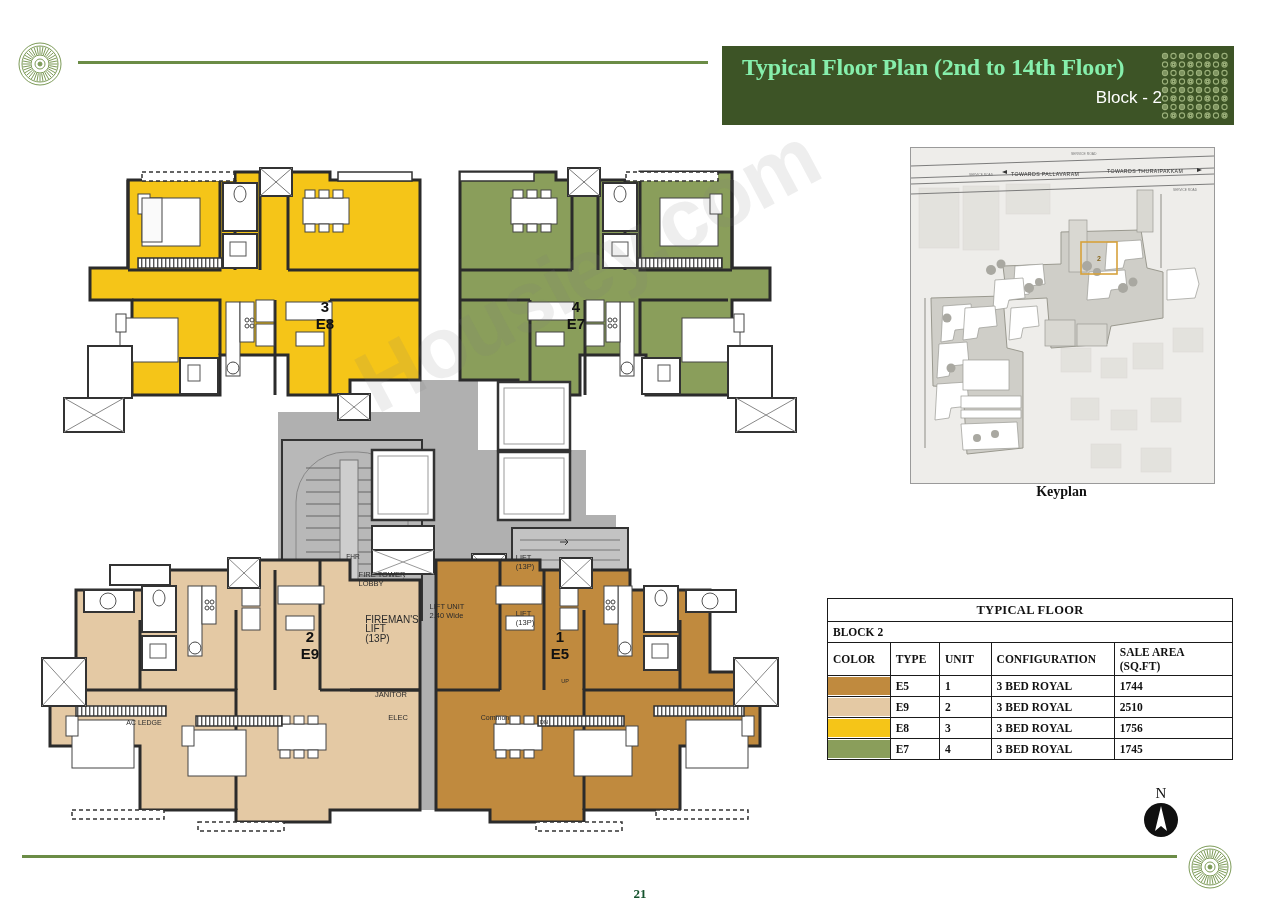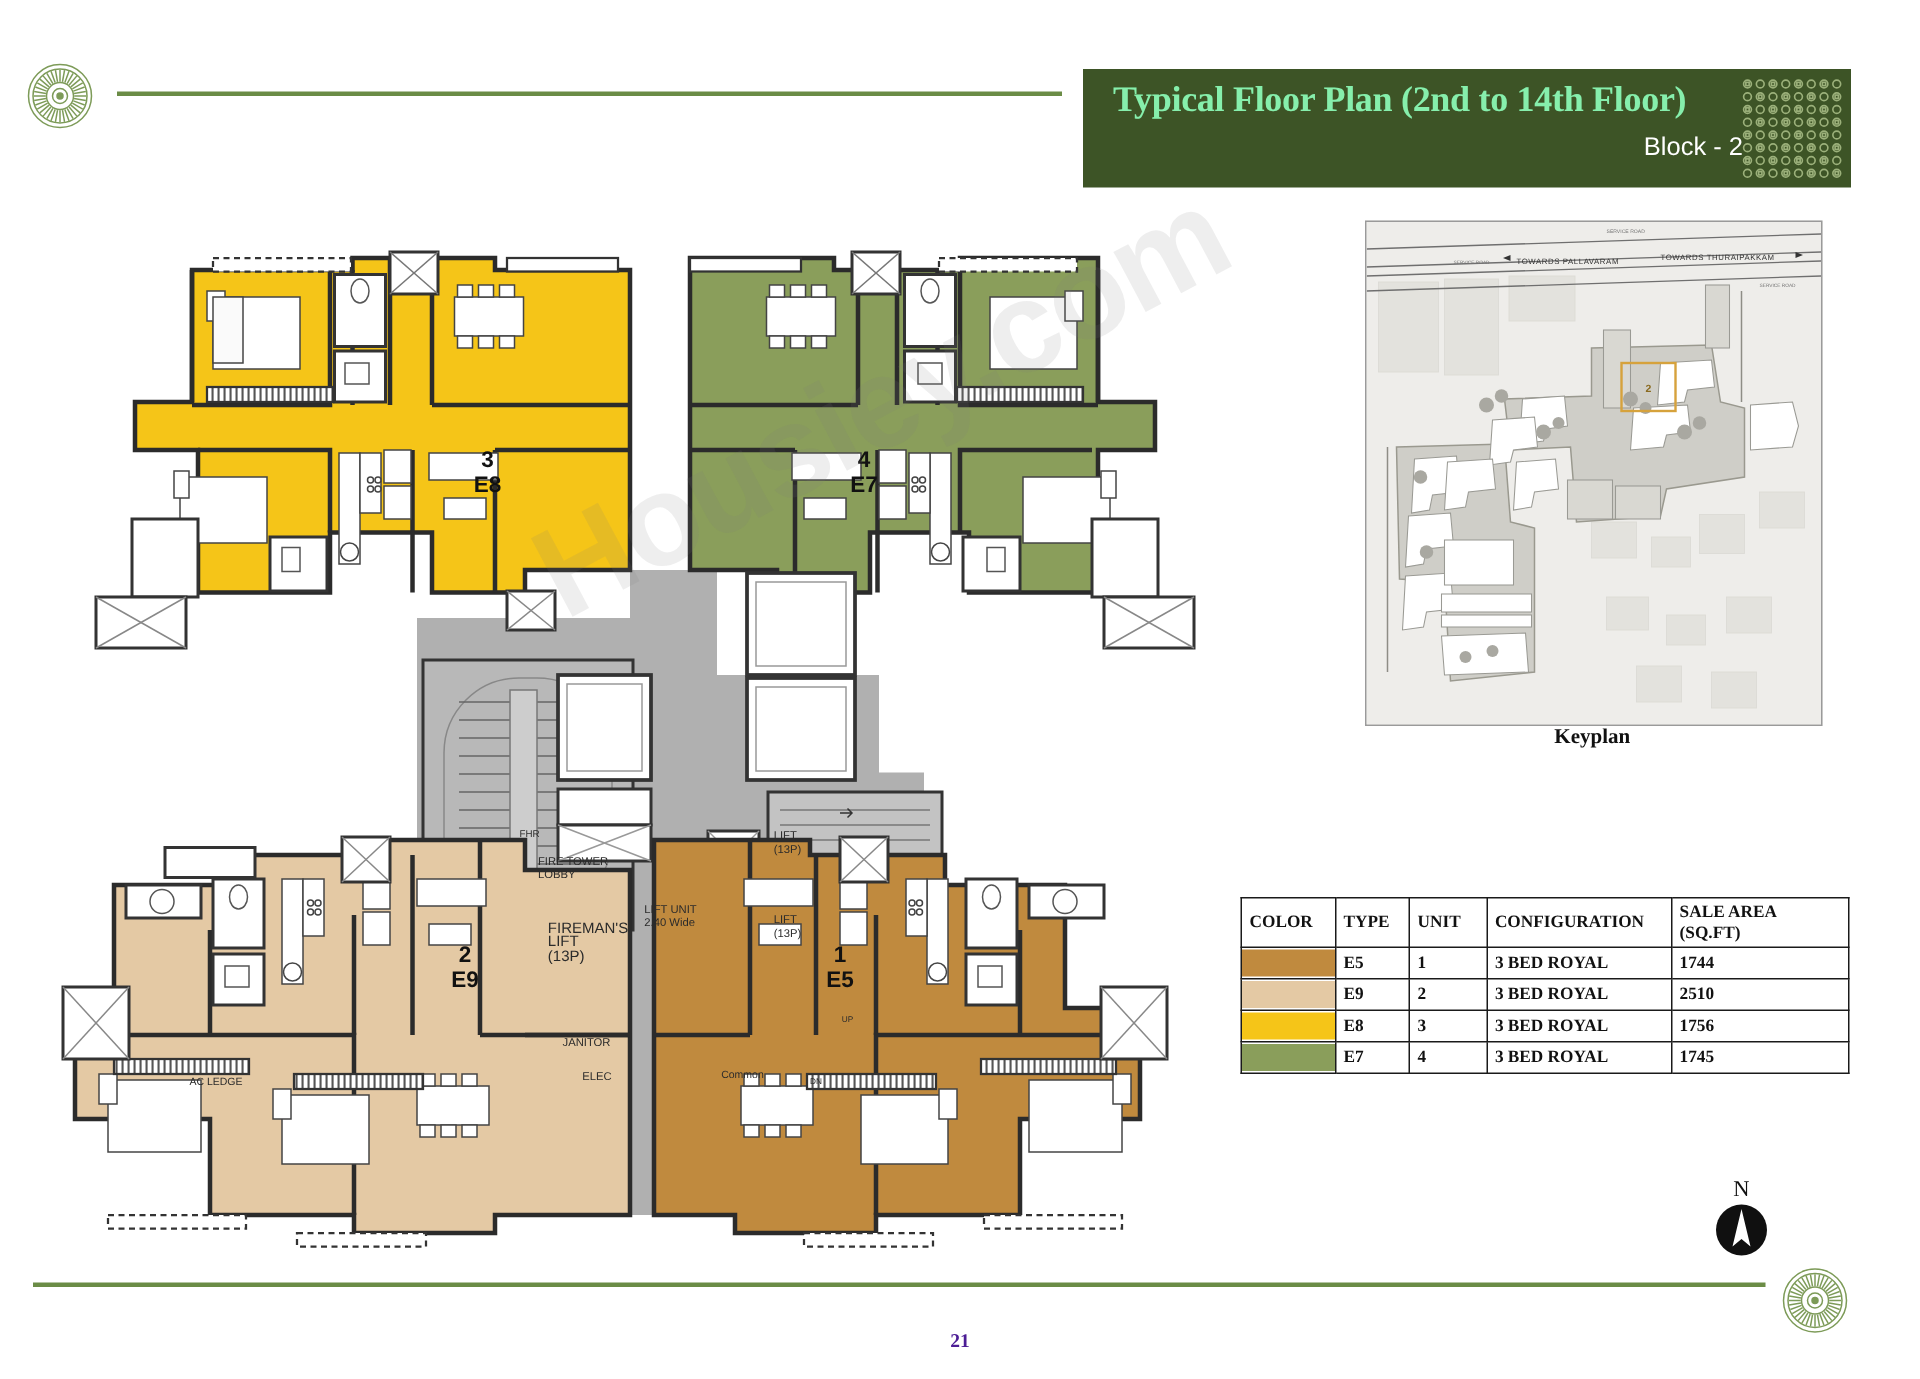--- a/index.html
+++ b/index.html
@@ -63,21 +63,21 @@
   #rosette-br { left: 1186px; top: 843px; }
   
   #page-number {
     position: absolute;
     left: 0; top: 886px;
     width: 1280px;
     text-align: center;
     font-family: "Liberation Serif", serif;
     font-weight: bold;
     font-size: 13px;
-    color: #4c1d95;
+    color: #14532d;
   }
   
   #floorplan {
     position: absolute;
     left: 20px; top: 150px;
     width: 840px; height: 690px;
   }
   #floorplan svg { display: block; }
   
   #watermark {
@@ -889,20 +889,26 @@
       <path d="M14 150 L14 300"></path>
       <path d="M250 46 L250 120"></path>
     </g>
   </svg>
 </div>
 <div id="keyplan-caption">Keyplan</div>
 
 <table id="legend">
   <tbody>
     <tr>
+      <td class="title-cell" colspan="5">TYPICAL FLOOR</td>
+    </tr>
+    <tr>
+      <td colspan="5">BLOCK 2</td>
+    </tr>
+    <tr>
       <th class="swatch-cell" style="padding:2px 5px;">COLOR</th>
       <th class="c-type">TYPE</th>
       <th class="c-unit">UNIT</th>
       <th class="c-conf">CONFIGURATION</th>
       <th class="c-area">SALE AREA (SQ.FT)</th>
     </tr>
   </tbody>
   <tbody id="legend-rows">
       <tr class="data-row">
         <td class="swatch-cell">

